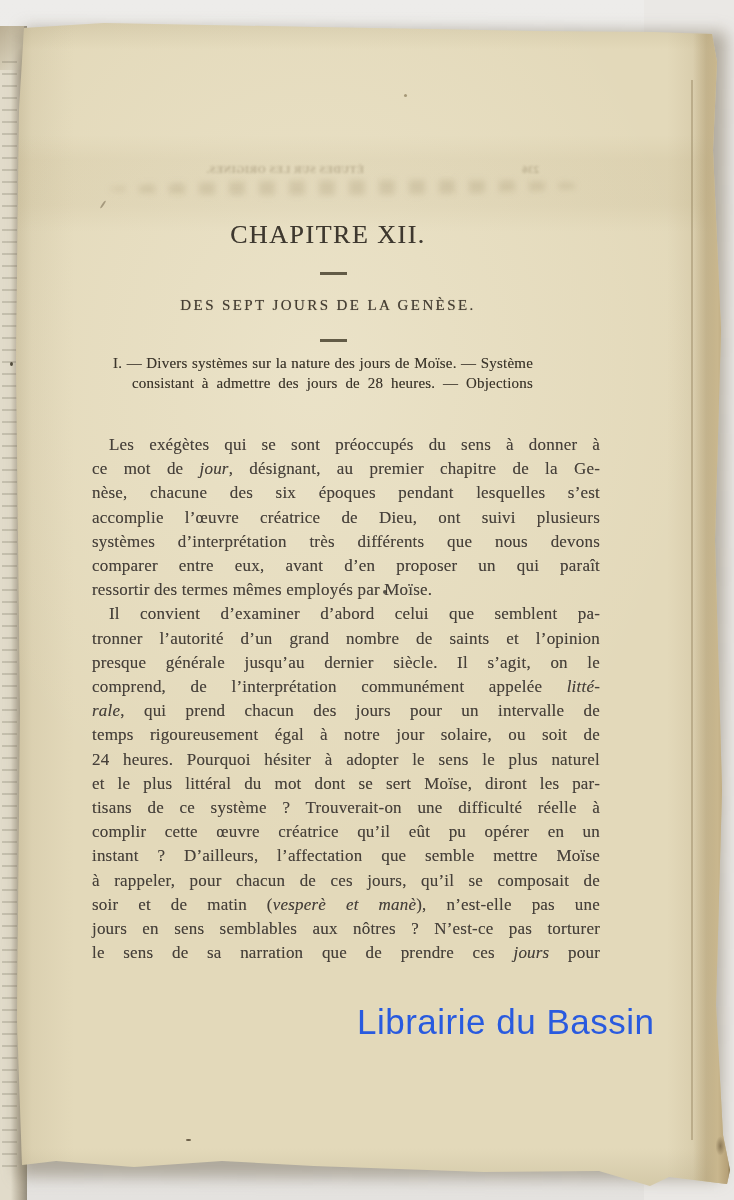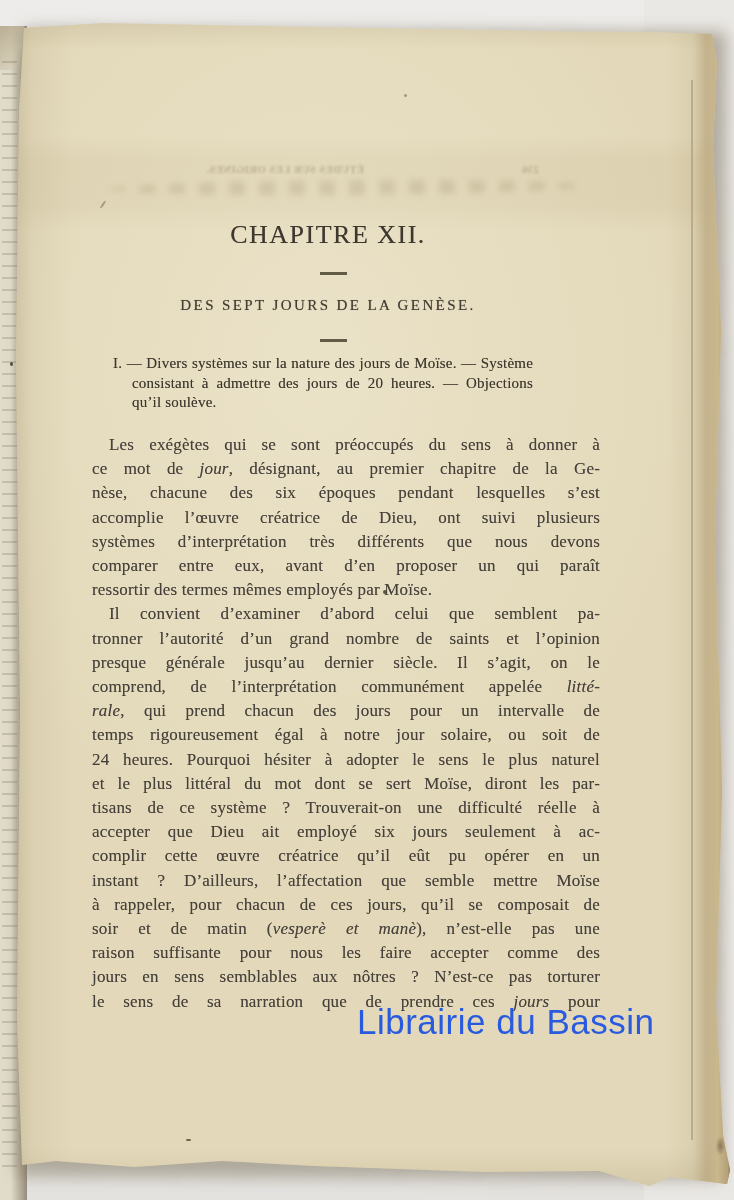--- a/index.html
+++ b/index.html
@@ -150,22 +150,21 @@
     </div>
     <div class="smudge"></div>
 
     <div class="ch-title">CHAPITRE XII.</div>
     <div class="rule r1"></div>
     <div class="ch-sub">DES SEPT JOURS DE LA GENÈSE.</div>
     <div class="rule r2"></div>
 
     <div class="summary" id="summary">
         <div class="tl">I. — Divers systèmes sur la nature des jours de Moïse. — Système</div>
-        <div class="tl hang">consistant à admettre des jours de 20 heures. — Objections</div>
-        <div class="tl hang nj">qu’il soulève.</div>
+        <div class="tl hang">consistant à admettre des jours de 28 heures. — Objections</div>
       </div>
 
     <div class="bodytext" id="bodytext">
         <div class="para">
           <div class="tl ind">Les exégètes qui se sont préoccupés du sens à donner à</div>
           <div class="tl">ce mot de <i>jour</i>, désignant, au premier chapitre de la Ge-</div>
           <div class="tl">nèse, chacune des six époques pendant lesquelles s’est</div>
           <div class="tl">accomplie l’œuvre créatrice de Dieu, ont suivi plusieurs</div>
           <div class="tl">systèmes d’interprétation très différents que nous devons</div>
           <div class="tl">comparer entre eux, avant d’en proposer un qui paraît</div>
@@ -174,26 +173,24 @@
         <div class="para">
           <div class="tl ind">Il convient d’examiner d’abord celui que semblent pa-</div>
           <div class="tl">tronner l’autorité d’un grand nombre de saints et l’opinion</div>
           <div class="tl">presque générale jusqu’au dernier siècle. Il s’agit, on le</div>
           <div class="tl">comprend, de l’interprétation communément appelée <i>litté-</i></div>
           <div class="tl"><i>rale</i>, qui prend chacun des jours pour un intervalle de</div>
           <div class="tl">temps rigoureusement égal à notre jour solaire, ou soit de</div>
           <div class="tl">24 heures. Pourquoi hésiter à adopter le sens le plus naturel</div>
           <div class="tl">et le plus littéral du mot dont se sert Moïse, diront les par-</div>
           <div class="tl">tisans de ce système ? Trouverait-on une difficulté réelle à</div>
-          <div class="tl">accepter que Dieu ait employé six jours seulement à ac-</div>
           <div class="tl">complir cette œuvre créatrice qu’il eût pu opérer en un</div>
           <div class="tl">instant ? D’ailleurs, l’affectation que semble mettre Moïse</div>
           <div class="tl">à rappeler, pour chacun de ces jours, qu’il se composait de</div>
           <div class="tl">soir et de matin (<i>vesperè et manè</i>), n’est-elle pas une</div>
-          <div class="tl">raison suffisante pour nous les faire accepter comme des</div>
           <div class="tl">jours en sens semblables aux nôtres ? N’est-ce pas torturer</div>
           <div class="tl">le sens de sa narration que de prendre ces <i>jours</i> pour</div>
         </div>
       </div>
 
     <div class="speck sp1"></div>
     <div class="speck sp2"></div>
     <div class="speck sp3"></div>
     <div class="speck sp4"></div>
 

